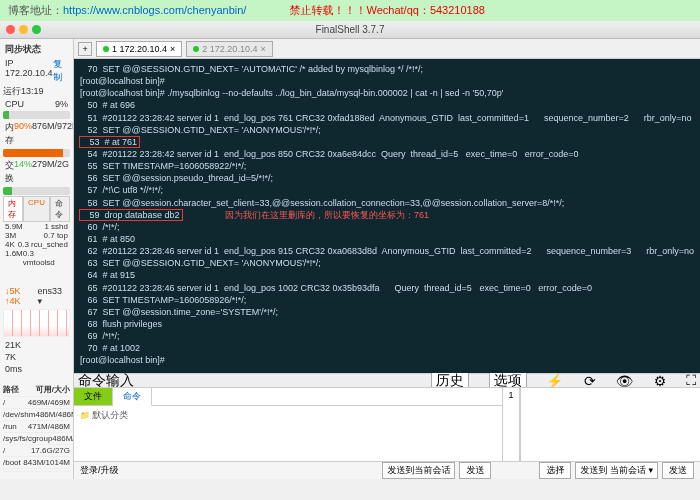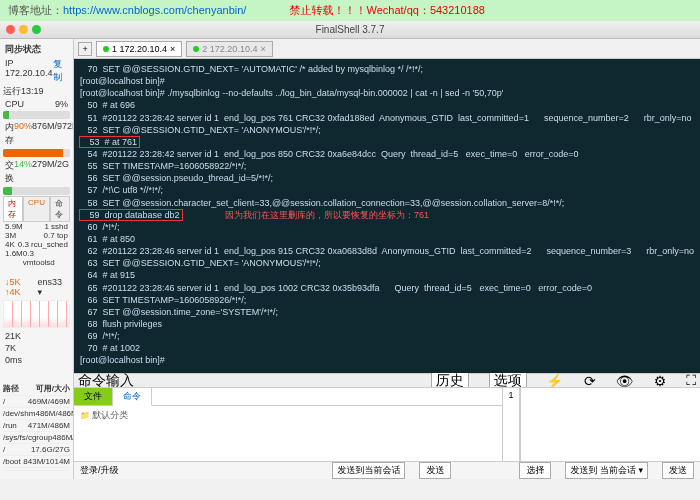--- a/index.html
+++ b/index.html
@@ -16,21 +16,21 @@
 .sidebar{width:130px;background:#f5f5f5;border-right:1px solid #ccc;padding:3px;font-size:9px;color:#333;overflow:hidden}
 .sb-row{display:flex;justify-content:space-between;padding:1px 2px}
 .sb-bar{height:8px;background:#ddd;border-radius:2px;overflow:hidden;margin:1px 0}
 .sb-fill{height:100%}
 .sb-tabs{display:flex;font-size:8px}
 .sb-tab{padding:1px 4px;border:1px solid #ccc;background:#eee}
 .sb-tab.act{background:#fff;color:#c00}
 .chart{height:28px;background:linear-gradient(to top,#fdd 0%,#fff 40%);border:1px solid #eee;margin:2px 0;position:relative}
 .chart::before{content:"";position:absolute;inset:0;background:repeating-linear-gradient(90deg,transparent 0,transparent 8px,#faa 8px,#faa 9px)}
 .proc{display:flex;justify-content:space-between;font-size:8px;padding:0 2px}
-.sb-table{margin-top:16px;font-size:8px}
+.sb-table{margin-top:8px;font-size:8px}
 .sb-table .r{display:flex;justify-content:space-between;padding:1px 0;border-bottom:1px solid #eee}
 .content{flex:1;display:flex;flex-direction:column;background:#fff}
 .tabbar{display:flex;background:#f0f0f0;border-bottom:1px solid #ccc;height:20px;align-items:center;padding:0 4px;gap:4px}
 .plus{width:14px;height:14px;border:1px solid #aaa;text-align:center;line-height:12px;cursor:pointer}
 .tab{display:flex;align-items:center;gap:3px;padding:2px 6px;border:1px solid #aaa;background:#fff;font-size:9px}
 .tab .st{width:6px;height:6px;border-radius:50%;background:#2c2}
 .tab.inact{background:#e8e8e8;color:#888}
 .terminal{flex:1;background:#0f2830;color:#cde;font-family:Consolas,monospace;font-size:9px;padding:4px 6px;overflow:hidden;white-space:pre;line-height:1.35;position:relative}
 .hl1{outline:1px solid #e33;padding:0 2px}
 .ann{color:#f55}
@@ -41,21 +41,21 @@
 .bottom{height:74px;display:flex;border-top:1px solid #ccc;background:#fff}
 .bot-left{flex:1;display:flex;flex-direction:column}
 .bot-tabs{display:flex;font-size:9px;border-bottom:1px solid #ccc}
 .bot-tab{padding:2px 10px;border-right:1px solid #ccc;background:#84cc16}
 .bot-tab.act{background:#fff;color:#06c;border-bottom:1px solid #fff;margin-bottom:-1px}
 .bot-body{flex:1;padding:3px 6px;font-size:9px;color:#555}
 .folder::before{content:"📁 ";font-size:8px}
 .bot-right{width:180px;border-left:1px solid #ccc;display:flex;flex-direction:column}
 .bot-rh{font-size:9px;padding:2px 4px;border-bottom:1px solid #ccc;color:#555}
 .bot-rn{padding:2px 4px;font-size:9px;color:#888}
-.footer{display:flex;align-items:center;height:18px;border-top:1px solid #ccc;background:#f5f5f5;font-size:9px;padding:0 6px;gap:14px}
+.footer{display:flex;align-items:center;height:18px;border-top:1px solid #ccc;background:#f5f5f5;font-size:9px;padding:0 6px;gap:4px}
 .f-btn{border:1px solid #aaa;padding:1px 6px;background:#fff;cursor:pointer}
 .f-sel{border:1px solid #aaa;padding:1px 4px;background:#fff}
 .f-spacer{flex:1}
 </style>
 </head>
 <body>
 
 <div class="banner">
   <span>博客地址：</span><a>https://www.cnblogs.com/chenyanbin/</a>
   <span class="red">禁止转载！！！Wechat/qq：543210188</span>
@@ -117,21 +117,21 @@
         <span>0.7 top</span>
       </div>
     <div class="proc">
         <span>4K</span>
         <span>0.3 rcu_sched</span>
       </div>
     <div class="proc">
         <span>1.6M</span>
         <span>0.3 vmtoolsd</span>
       </div>
-    <div class="sb-row" style="margin-top:9px">
+    <div class="sb-row" style="margin-top:18px">
         <span style="color:#e60">↓5K  ↑4K</span>
         <span>ens33 ▾</span>
       </div>
     <div class="chart"></div>
     <div class="sb-row">
         <span>21K</span>
       </div>
     <div class="sb-row">
         <span>7K</span>
       </div>

